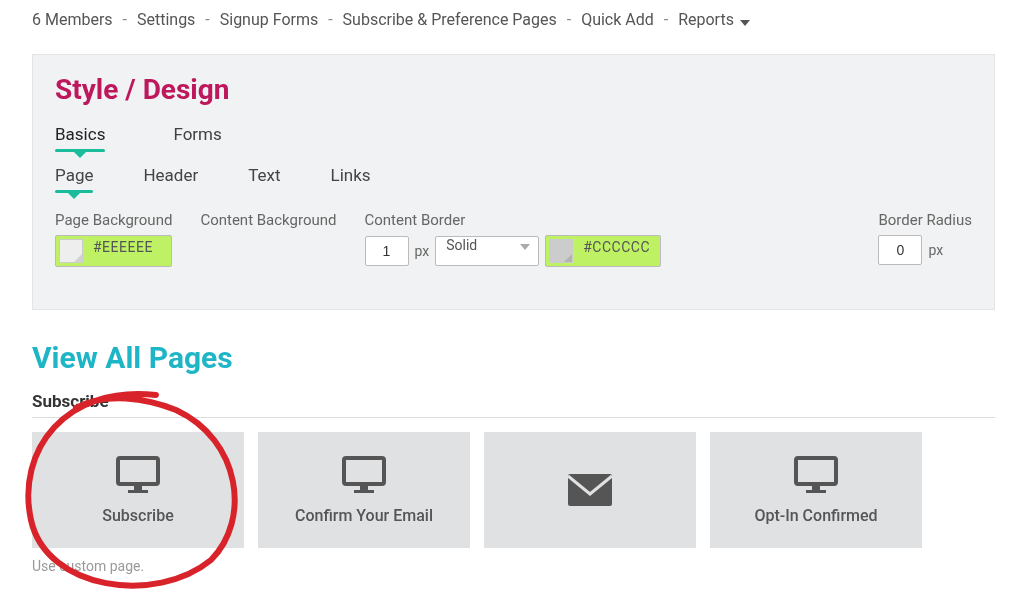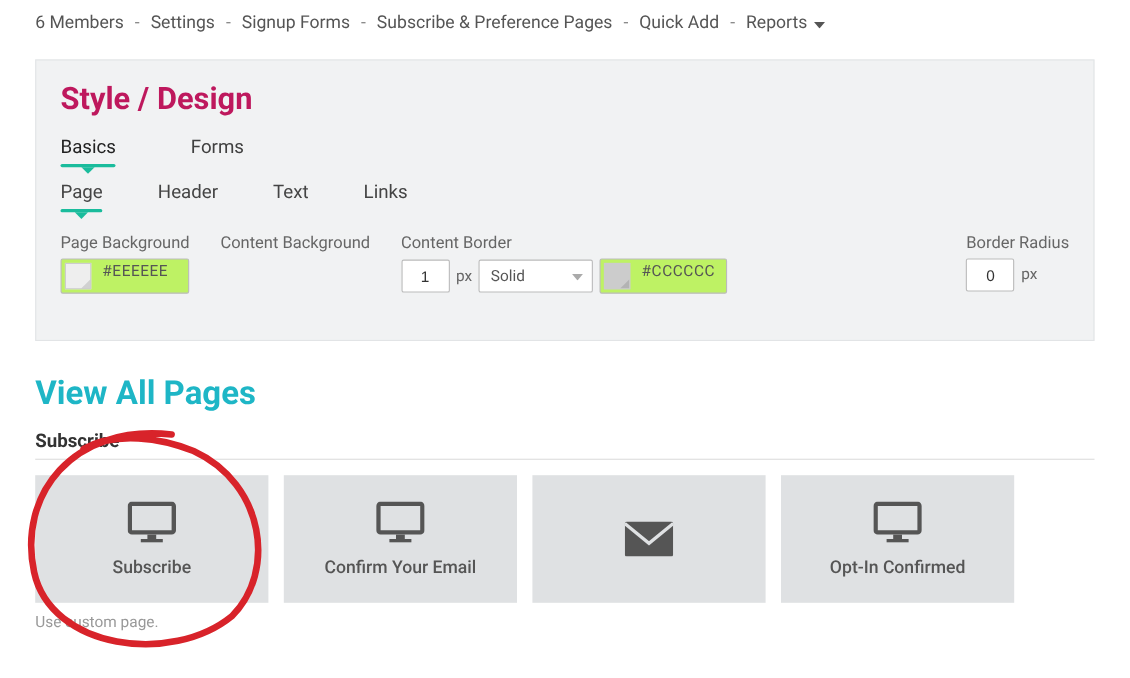--- a/index.html
+++ b/index.html
@@ -162,21 +162,21 @@
     color: #333;
     text-align: center;
     border-radius: 2px;
   }
   .unit {
     font-size: 14px;
     color: #666;
   }
   .select-box {
     display: flex;
-    align-items: center;
+    align-items: flex-start;
     justify-content: space-between;
     border: 1px solid #bbb;
     background: #fff;
     height: 30px;
     padding: 0 8px 0 10px;
     width: 104px;
     border-radius: 2px;
     font-size: 14px;
     color: #555;
     cursor: pointer;

